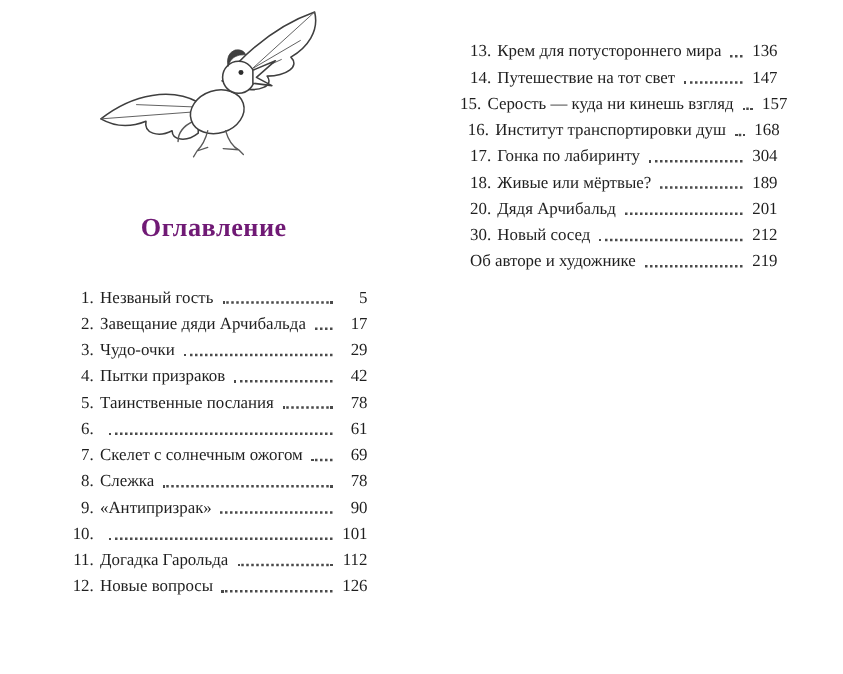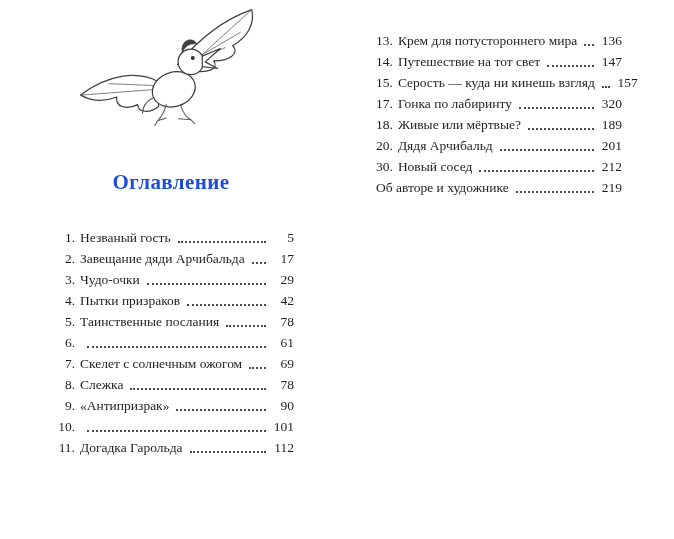--- a/index.html
+++ b/index.html
@@ -27,36 +27,37 @@
 
   .heading {
     position: absolute;
     left: 52px;
     top: 170px;
     width: 238px;
     text-align: center;
     font-size: 21px;
     font-weight: bold;
     letter-spacing: 0.4px;
-    color: #1d4ed8;
+    color: #701a75;
   }
 
   .toc {
     position: absolute;
     font-size: 13.5px;
   }
   .toc-left  { left: 48px;  top: 227px; width: 246px; }
   .toc-right { left: 376px; top: 30px;  width: 246px; }
 
   .entry {
     display: flex;
     align-items: baseline;
     height: 21px;
     line-height: 21px;
     white-space: nowrap;
+    justify-content: center;
   }
   .num {
     flex: none;
     width: 27px;
     text-align: right;
     margin-right: 5px;
   }
   .toc-right .num { width: auto; text-align: left; margin-right: 5px; }
   .num:empty { display: none; }
 
@@ -175,20 +176,26 @@
       <span class="num">10.</span>
         <span class="dots"></span>
         <span class="pagenum">101</span>
     </div>
     <div class="entry">
       <span class="num">11.</span>
         <span class="title">Догадка Гарольда</span>
         <span class="dots"></span>
         <span class="pagenum">112</span>
     </div>
+    <div class="entry">
+      <span class="num">12.</span>
+        <span class="title">Новые вопросы</span>
+        <span class="dots"></span>
+        <span class="pagenum">126</span>
+    </div>
   </div>
 
   <div class="toc toc-right">
     <div class="entry">
       <span class="num">13.</span>
         <span class="title">Крем для потустороннего мира</span>
         <span class="dots"></span>
         <span class="pagenum">136</span>
     </div>
     <div class="entry">
@@ -197,24 +204,30 @@
         <span class="dots"></span>
         <span class="pagenum">147</span>
     </div>
     <div class="entry">
       <span class="num">15.</span>
         <span class="title">Серость — куда ни кинешь взгляд</span>
         <span class="dots"></span>
         <span class="pagenum">157</span>
     </div>
     <div class="entry">
+      <span class="num">16.</span>
+        <span class="title">Институт транспортировки душ</span>
+        <span class="dots"></span>
+        <span class="pagenum">168</span>
+    </div>
+    <div class="entry">
       <span class="num">17.</span>
         <span class="title">Гонка по лабиринту</span>
         <span class="dots"></span>
-        <span class="pagenum">320</span>
+        <span class="pagenum">304</span>
     </div>
     <div class="entry">
       <span class="num">18.</span>
         <span class="title">Живые или мёртвые?</span>
         <span class="dots"></span>
         <span class="pagenum">189</span>
     </div>
     <div class="entry">
       <span class="num">20.</span>
         <span class="title">Дядя Арчибальд</span>

